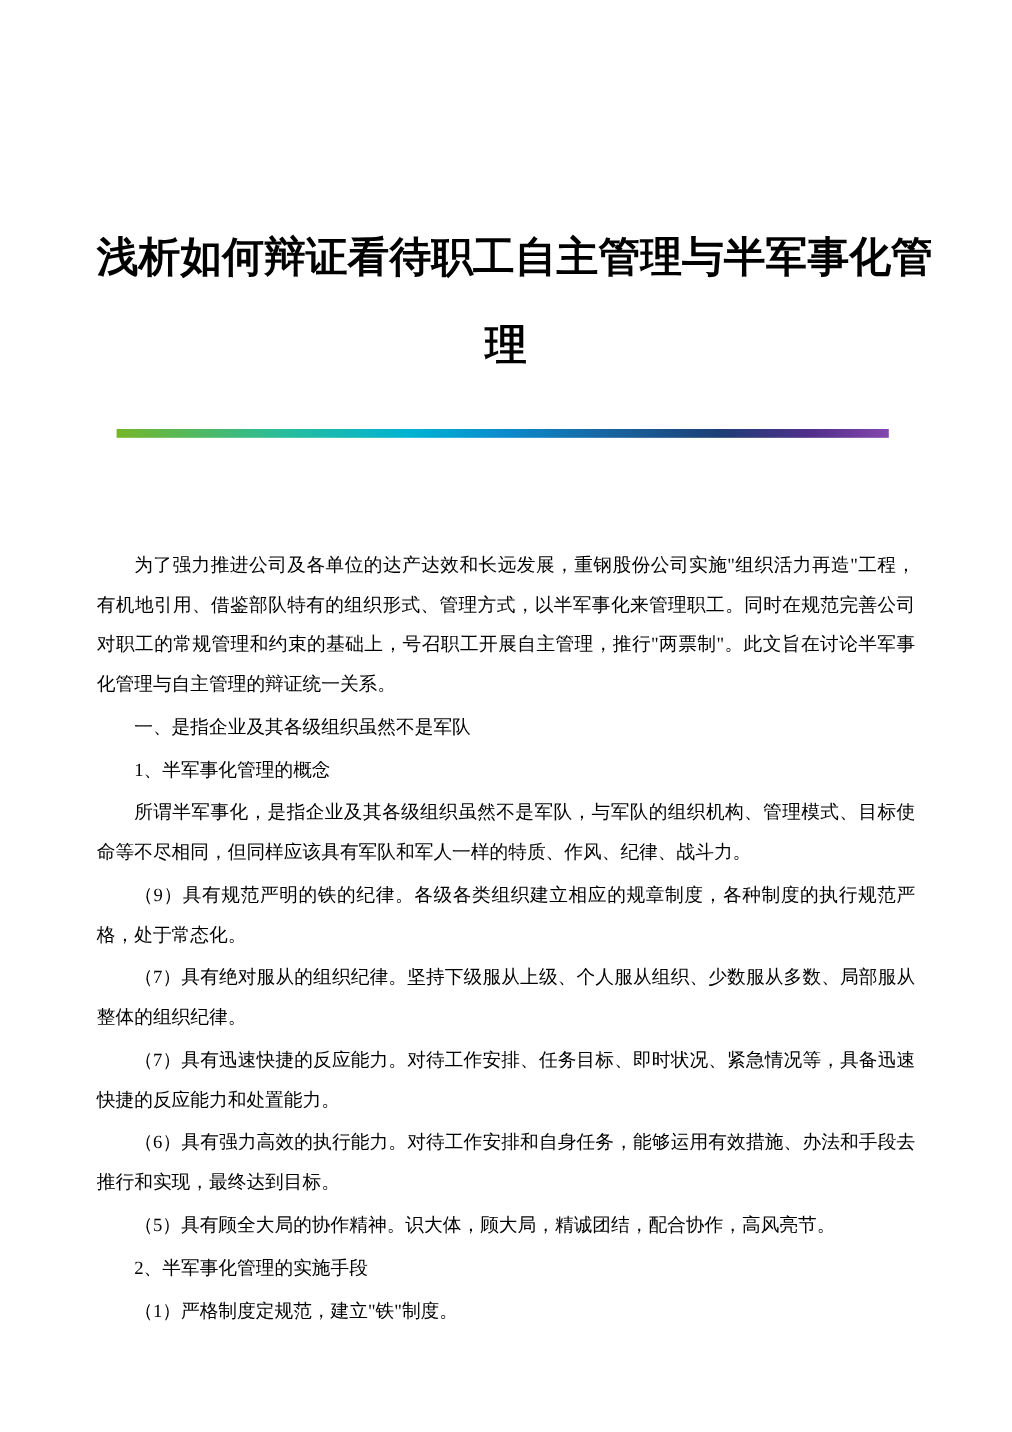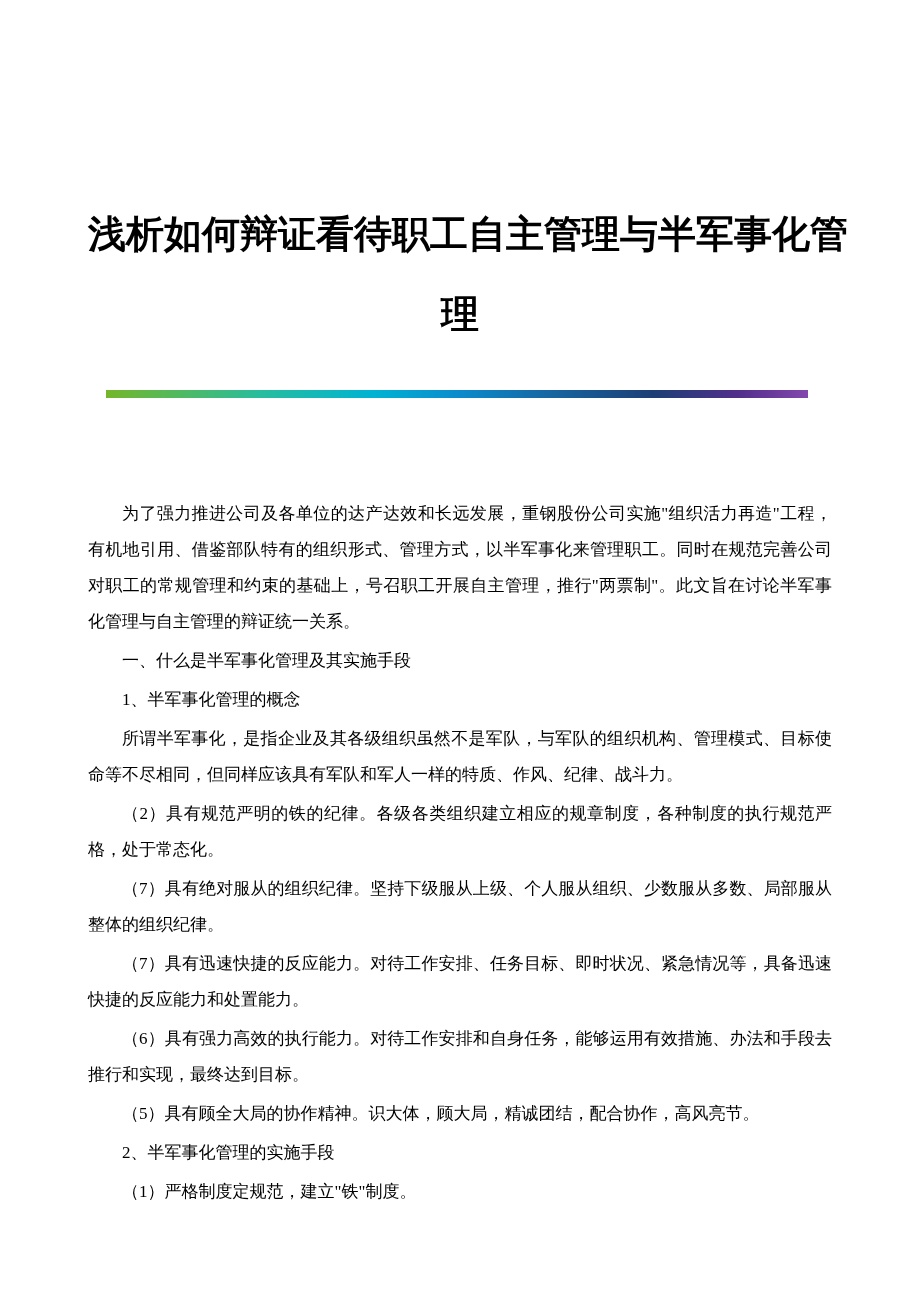--- a/index.html
+++ b/index.html
@@ -59,24 +59,24 @@
 <div class="page">
   <h1 class="title">
     <span class="title-line">浅析如何辩证看待职工自主管理与半军事化管</span>
     <span class="title-line">理</span>
   </h1>
 
   <div class="divider" style="background: linear-gradient(90deg, rgb(117, 182, 42) 0%, rgb(39, 189, 158) 22%, rgb(0, 179, 211) 38%, rgb(11, 140, 205) 50%, rgb(23, 100, 159) 64%, rgb(29, 62, 117) 78%, rgb(81, 47, 139) 90%, rgb(132, 71, 173) 100%);"></div>
 
   <div class="content">
       <p class="para">为了强力推进公司及各单位的达产达效和长远发展，重钢股份公司实施"组织活力再造"工程，有机地引用、借鉴部队特有的组织形式、管理方式，以半军事化来管理职工。同时在规范完善公司对职工的常规管理和约束的基础上，号召职工开展自主管理，推行"两票制"。此文旨在讨论半军事化管理与自主管理的辩证统一关系。</p>
-      <p class="para">一、什么是半军事化管理及其实施手段</p>
+      <p class="para">一、是指企业及其各级组织虽然不是军队</p>
       <p class="para">1、半军事化管理的概念</p>
       <p class="para">所谓半军事化，是指企业及其各级组织虽然不是军队，与军队的组织机构、管理模式、目标使命等不尽相同，但同样应该具有军队和军人一样的特质、作风、纪律、战斗力。</p>
-      <p class="para">（2）具有规范严明的铁的纪律。各级各类组织建立相应的规章制度，各种制度的执行规范严格，处于常态化。</p>
+      <p class="para">（9）具有规范严明的铁的纪律。各级各类组织建立相应的规章制度，各种制度的执行规范严格，处于常态化。</p>
       <p class="para">（7）具有绝对服从的组织纪律。坚持下级服从上级、个人服从组织、少数服从多数、局部服从整体的组织纪律。</p>
       <p class="para">（7）具有迅速快捷的反应能力。对待工作安排、任务目标、即时状况、紧急情况等，具备迅速快捷的反应能力和处置能力。</p>
       <p class="para">（6）具有强力高效的执行能力。对待工作安排和自身任务，能够运用有效措施、办法和手段去推行和实现，最终达到目标。</p>
       <p class="para">（5）具有顾全大局的协作精神。识大体，顾大局，精诚团结，配合协作，高风亮节。</p>
       <p class="para">2、半军事化管理的实施手段</p>
       <p class="para">（1）严格制度定规范，建立"铁"制度。</p>
     </div>
 </div>
 
 </body></html>

